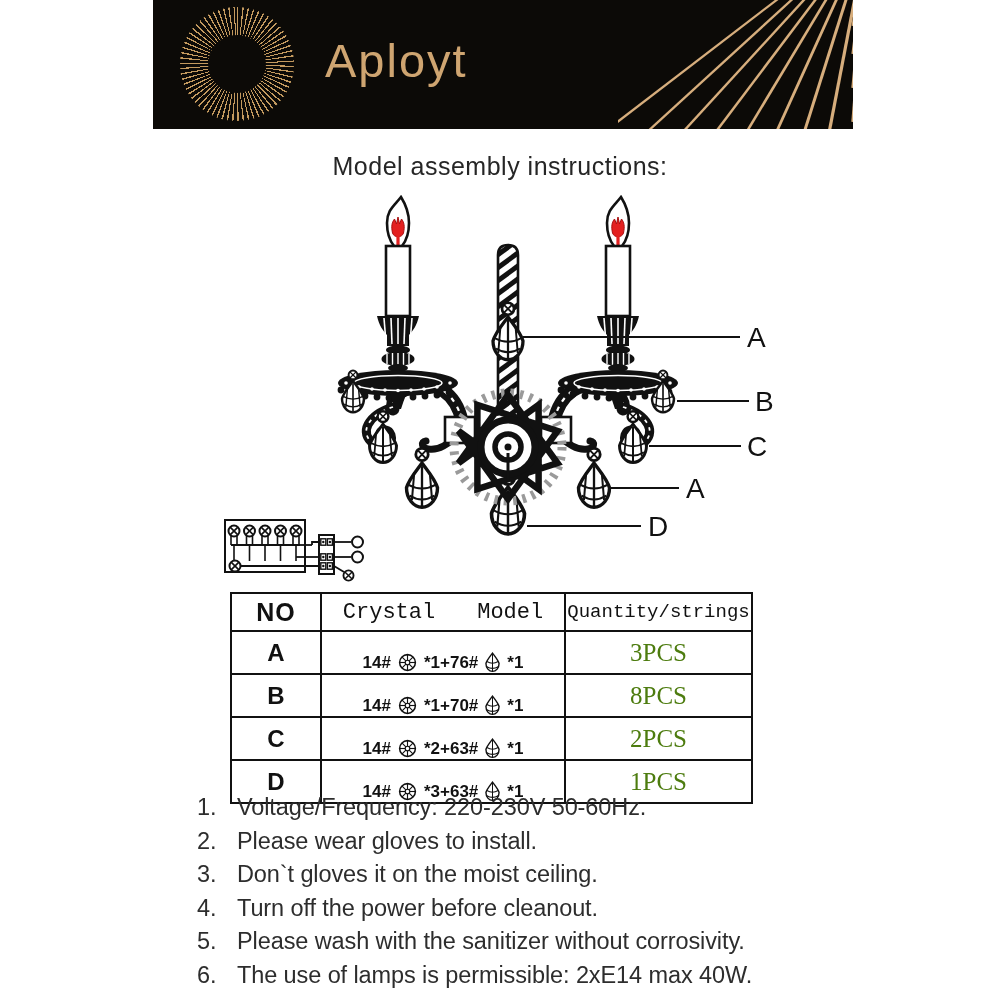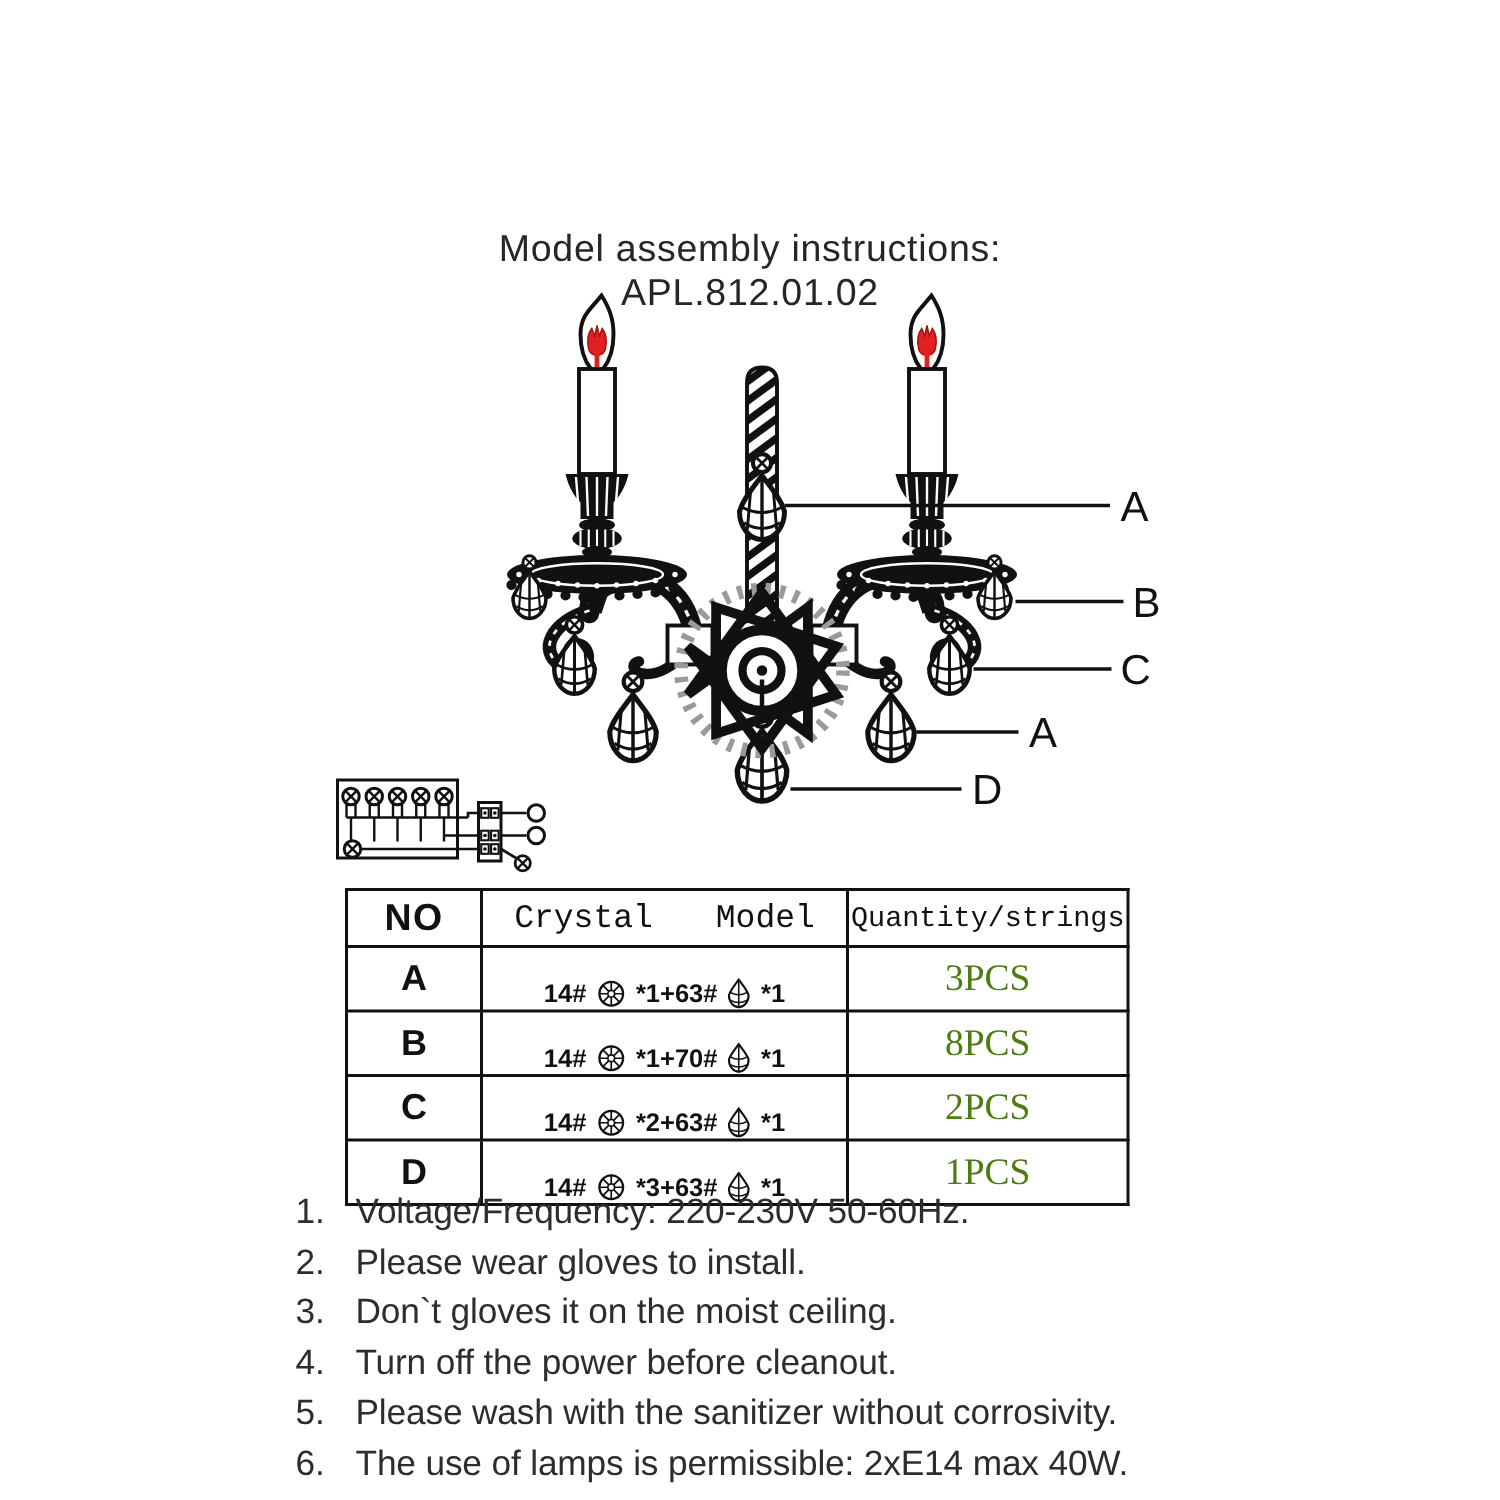--- a/index.html
+++ b/index.html
@@ -48,23 +48,45 @@
   .instr-row{display:flex;margin-bottom:6.5px;font-size:23.5px;font-weight:500;color:#2d2d2d;
     letter-spacing:-0.1px;}
   .instr-num{width:40px;flex:0 0 40px;}
   .instr-text{flex:1;}
 </style>
 </head>
 <body>
 
 <div class="page">
 
+  <div class="banner">
+    <div class="sunburst-wrap">
+      <div class="sunburst"></div>
+      <div class="sunburst-core"></div>
+    </div>
+    <div class="brand">Aployt</div>
+    <svg class="fan" width="235" height="129" viewBox="0 0 235 129">
+      <g stroke="#d7ae7d" fill="none">
+        <line x1="250" y1="-70" x2="-15" y2="133" stroke-width="2.2"></line>
+        <line x1="250" y1="-70" x2="28" y2="133" stroke-width="2.3"></line>
+        <line x1="250" y1="-70" x2="64" y2="133" stroke-width="2.4"></line>
+        <line x1="250" y1="-70" x2="97" y2="133" stroke-width="2.5"></line>
+        <line x1="250" y1="-70" x2="128" y2="133" stroke-width="2.6"></line>
+        <line x1="250" y1="-70" x2="158" y2="133" stroke-width="2.8"></line>
+        <line x1="250" y1="-70" x2="186" y2="133" stroke-width="3.0"></line>
+        <line x1="250" y1="-70" x2="211" y2="133" stroke-width="3.2"></line>
+        <line x1="250" y1="-70" x2="235" y2="122" stroke-width="3.4"></line>
+        <line x1="250" y1="-70" x2="235" y2="88" stroke-width="3.4"></line>
+        <line x1="250" y1="-70" x2="235" y2="54" stroke-width="3.2"></line>
+        <line x1="250" y1="-70" x2="235" y2="26" stroke-width="3.0"></line>
+      </g>
+    </svg>
+  </div>
 
   <div class="title1">Model assembly instructions:</div>
-  <div class="title2">APL.812.01.02</div>
 
   <svg class="diagram" width="580" height="400" viewBox="0 0 580 400">
     <defs>
 
       <g id="dropG">
         <circle cx="0" cy="-5.5" r="4" fill="#fff" stroke="#111" stroke-width="1.8"></circle>
         <line x1="-2.8" y1="-8.3" x2="2.8" y2="-2.7" stroke="#111" stroke-width="1.2"></line>
         <line x1="-2.8" y1="-2.7" x2="2.8" y2="-8.3" stroke="#111" stroke-width="1.2"></line>
         <path d="M0,0 C4,5.5 8.5,10.5 10,16 A10,12.5 0 1,1 -10,16 C-8.5,10.5 -4,5.5 0,0 Z" fill="#fff" stroke="#111" stroke-width="2.2"></path>
         <line x1="0" y1="2" x2="0" y2="28" stroke="#111" stroke-width="1.5"></line>
@@ -312,21 +334,21 @@
         <svg width="19" height="19" viewBox="-10 -10 20 20">
           <circle r="8.3" fill="none" stroke="#111" stroke-width="1.6"></circle>
           <g stroke="#111" stroke-width="1.2">
             <line x1="0" y1="-8" x2="0" y2="8"></line>
                   <line x1="-8" y1="0" x2="8" y2="0"></line>
             <line x1="-5.7" y1="-5.7" x2="5.7" y2="5.7"></line>
                   <line x1="-5.7" y1="5.7" x2="5.7" y2="-5.7"></line>
           </g>
           <circle r="2.4" fill="#fff" stroke="#111" stroke-width="1.2"></circle>
         </svg>
-        <span>*1+63#</span>
+        <span>*1+76#</span>
         <svg width="15" height="21" viewBox="-8 -1 16 22">
           <path d="M0,0 C3,4 6,7.5 7,11 A7,8.5 0 1,1 -7,11 C-6,7.5 -3,4 0,0 Z" fill="none" stroke="#111" stroke-width="1.5"></path>
           <line x1="0" y1="1" x2="0" y2="20" stroke="#111" stroke-width="1.1"></line>
           <path d="M-6,9 Q0,12.5 6,9 M-6,14.5 Q0,18 6,14.5" fill="none" stroke="#111" stroke-width="1.1"></path>
         </svg>
         <span>*1</span>
       </div>
           </td>
       <td class="qty-cell">3PCS</td>
     </tr>

